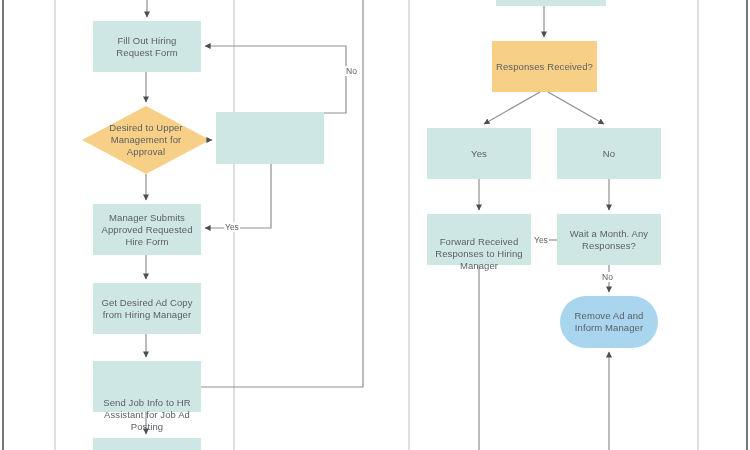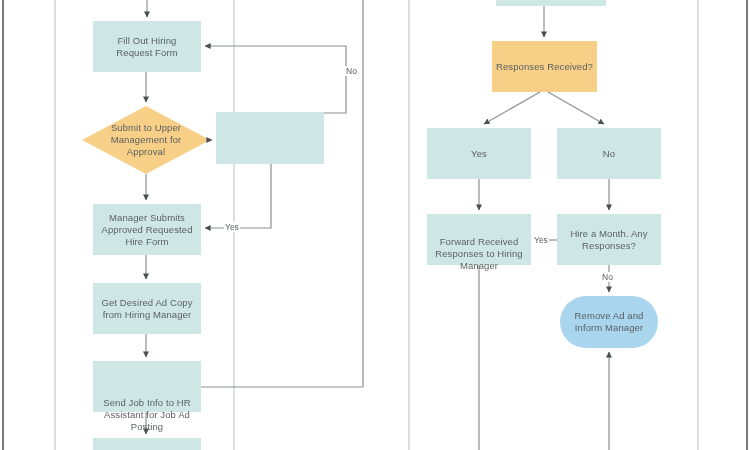--- a/index.html
+++ b/index.html
@@ -129,21 +129,21 @@
 
       <path d="M479,265 L479,450"></path>
 
       <path d="M609,450 L609,352" marker-end="url(#arrow)"></path>
     </g>
   </svg>
 
   <div class="node-label" style="left:93px;top:21px;width:108px;height:51px;">Fill Out Hiring
 Request Form</div>
 
-  <div class="node-label" style="left:86px;top:106px;width:120px;height:68px;">Submit to Upper
+  <div class="node-label" style="left:86px;top:106px;width:120px;height:68px;">Desired to Upper
 Management for
 Approval</div>
 
 
   <div class="node-label" style="left:91px;top:204px;width:112px;height:51px;">Manager Submits
 Approved Requested
 Hire Form</div>
 
   <div class="node-label" style="left:91px;top:283px;width:112px;height:51px;">Get Desired Ad Copy
 from Hiring Manager</div>
@@ -155,21 +155,21 @@
   <div class="node-label" style="left:490px;top:41px;width:109px;height:51px;">Responses Received?</div>
 
   <div class="node-label" style="left:427px;top:128px;width:104px;height:51px;">Yes</div>
 
   <div class="node-label" style="left:557px;top:128px;width:104px;height:51px;">No</div>
 
   <div class="node-label" style="left:425px;top:228px;width:108px;height:51px;">Forward Received
 Responses to Hiring
 Manager</div>
 
-  <div class="node-label" style="left:557px;top:214px;width:104px;height:51px;">Hire a Month. Any
+  <div class="node-label" style="left:557px;top:214px;width:104px;height:51px;">Wait a Month. Any
 Responses?</div>
 
   <div class="node-label" style="left:560px;top:296px;width:98px;height:52px;">Remove Ad and
 Inform Manager</div>
 
   <div class="edge-label" style="left:345px;top:66px;">No</div>
 
   <div class="edge-label" style="left:224px;top:222px;">Yes</div>
 
   <div class="edge-label" style="left:533px;top:235px;">Yes</div>

